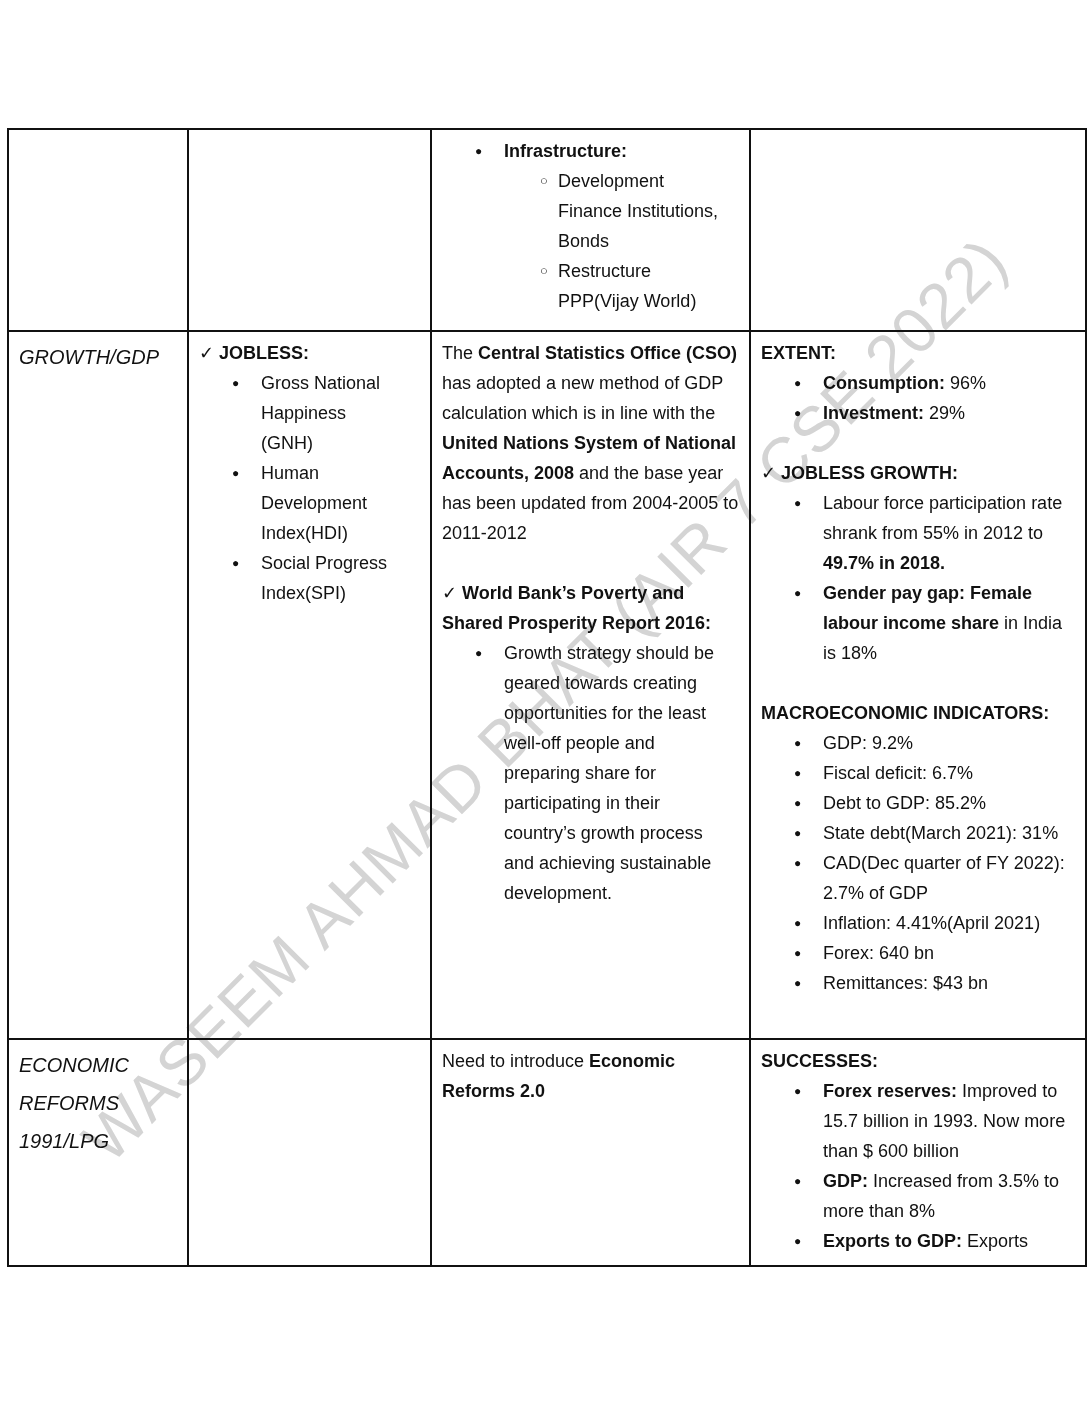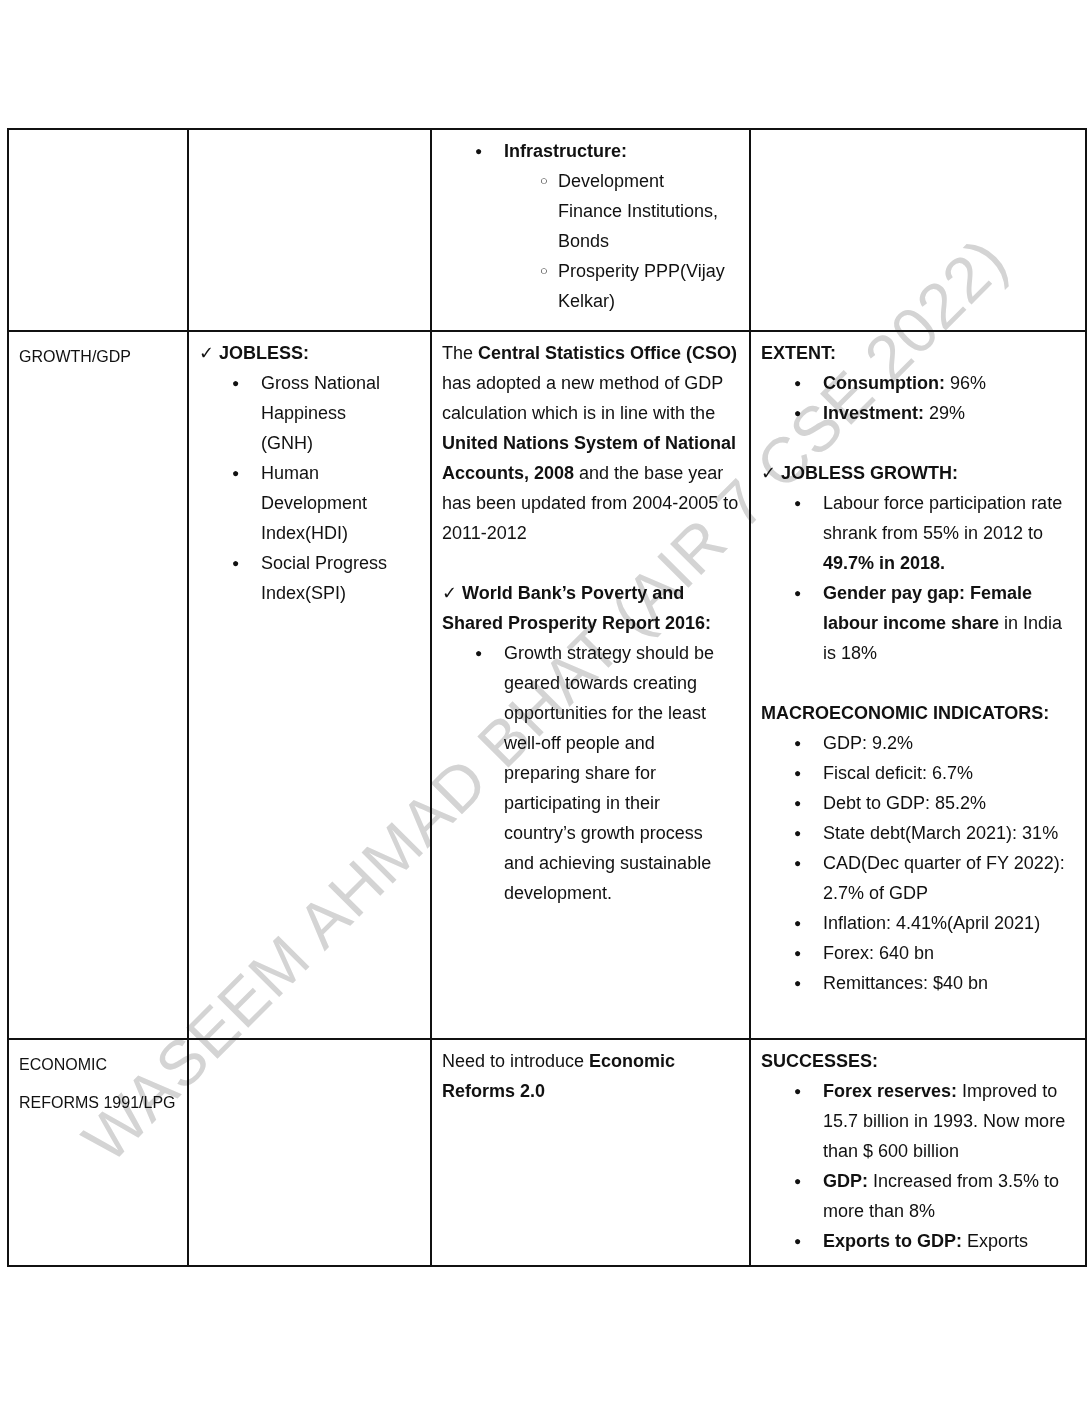--- a/index.html
+++ b/index.html
@@ -39,21 +39,21 @@
   td{
     border:2px solid var(--border-color);
     vertical-align:top;
     padding:6px 10px;
     font-size:18px;
     line-height:30px;
     background:transparent;
     word-wrap:break-word;
   }
   .p{margin:0;}
-  .topic{font-size:16px;line-height:38px;}
+  .topic{font-size:20px;line-height:38px;font-style:italic;}
   .li{position:relative;padding-left:62px;padding-right:6px;margin:0;}
   .li .bullet{
     position:absolute;left:33px;top:0;
     font-size:12px;line-height:30px;
   }
   .li.level2{padding-left:116px;}
   .li.level2 .bullet{left:98px;font-size:13px;}
   .cell-keywords .li{padding-right:24px;}
   .spacer{height:30px;}
   .b{font-weight:bold;text-align:center;}
@@ -72,21 +72,21 @@
       <col style="width: 319px;">
       <col style="width: 336px;">
     </colgroup>
   <tbody id="table-body">
       <tr style="height: 202px;">
         <td class="cell-topic"></td>
         <td class="cell-keywords"></td>
         <td class="cell-notes">
           <div class="li"><span class="bullet">●</span><span class="b">Infrastructure:</span></div>
           <div class="li level2"><span class="bullet">○</span><span>Development Finance Institutions, Bonds</span></div>
-          <div class="li level2"><span class="bullet">○</span><span>Prosperity PPP(Vijay Kelkar)</span></div>
+          <div class="li level2"><span class="bullet">○</span><span>Restructure PPP(Vijay World)</span></div>
         </td>
         <td class="cell-details"></td>
       </tr>
       <tr style="height: 708px;">
         <td class="cell-topic">
           <div class="p topic"><span>GROWTH/GDP</span></div>
         </td>
         <td class="cell-keywords">
           <div class="p"><span class="check">✓</span><span class="b">JOBLESS:</span></div>
           <div class="li"><span class="bullet">●</span><span>Gross National Happiness (GNH)</span></div>
@@ -109,21 +109,21 @@
           <div class="li"><span class="bullet">●</span><span class="b">Gender pay gap: Female labour income share</span><span> in India is 18%</span></div>
           <div class="spacer"></div>
           <div class="p"><span class="b">MACROECONOMIC INDICATORS:</span></div>
           <div class="li"><span class="bullet">●</span><span>GDP: 9.2%</span></div>
           <div class="li"><span class="bullet">●</span><span>Fiscal deficit: 6.7%</span></div>
           <div class="li"><span class="bullet">●</span><span>Debt to GDP: 85.2%</span></div>
           <div class="li"><span class="bullet">●</span><span>State debt(March 2021): 31%</span></div>
           <div class="li"><span class="bullet">●</span><span>CAD(Dec quarter of FY 2022): 2.7% of GDP</span></div>
           <div class="li"><span class="bullet">●</span><span>Inflation: 4.41%(April 2021)</span></div>
           <div class="li"><span class="bullet">●</span><span>Forex: 640 bn</span></div>
-          <div class="li"><span class="bullet">●</span><span>Remittances: $40 bn</span></div>
+          <div class="li"><span class="bullet">●</span><span>Remittances: $43 bn</span></div>
         </td>
       </tr>
       <tr style="height: 227px; padding-left: 42px;">
         <td class="cell-topic">
           <div class="p topic"><span>ECONOMIC REFORMS 1991/LPG</span></div>
         </td>
         <td class="cell-keywords"></td>
         <td class="cell-notes">
           <div class="p"><span>Need to introduce </span><span class="b">Economic Reforms 2.0</span></div>
         </td>

